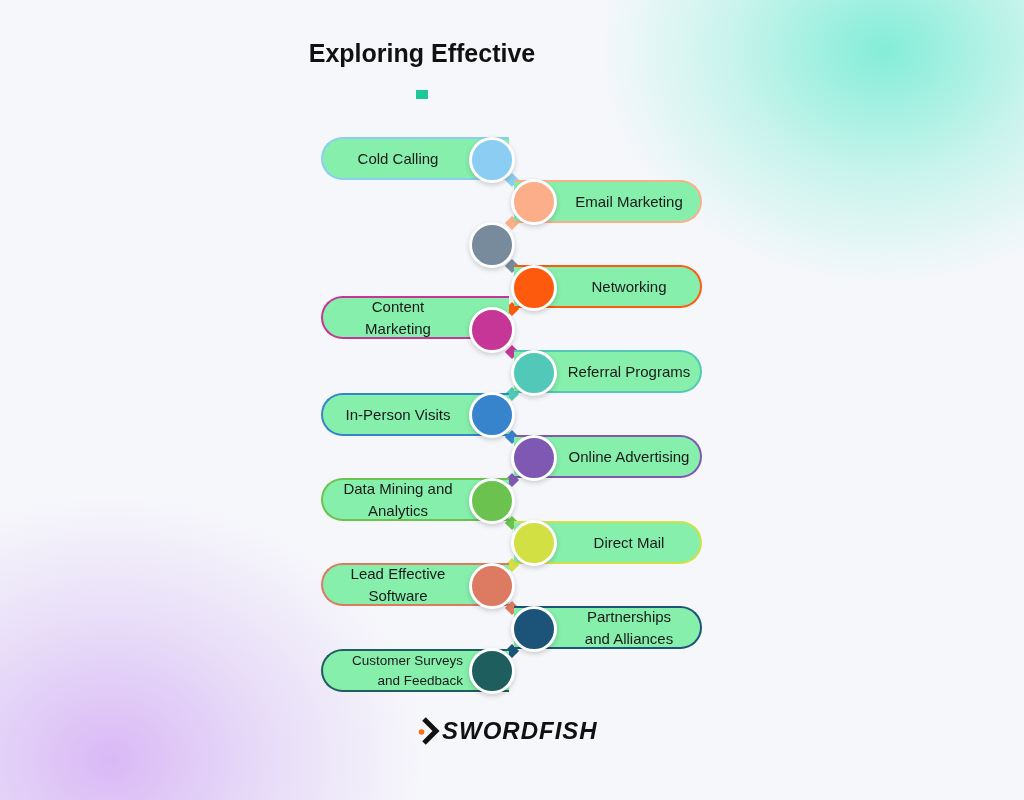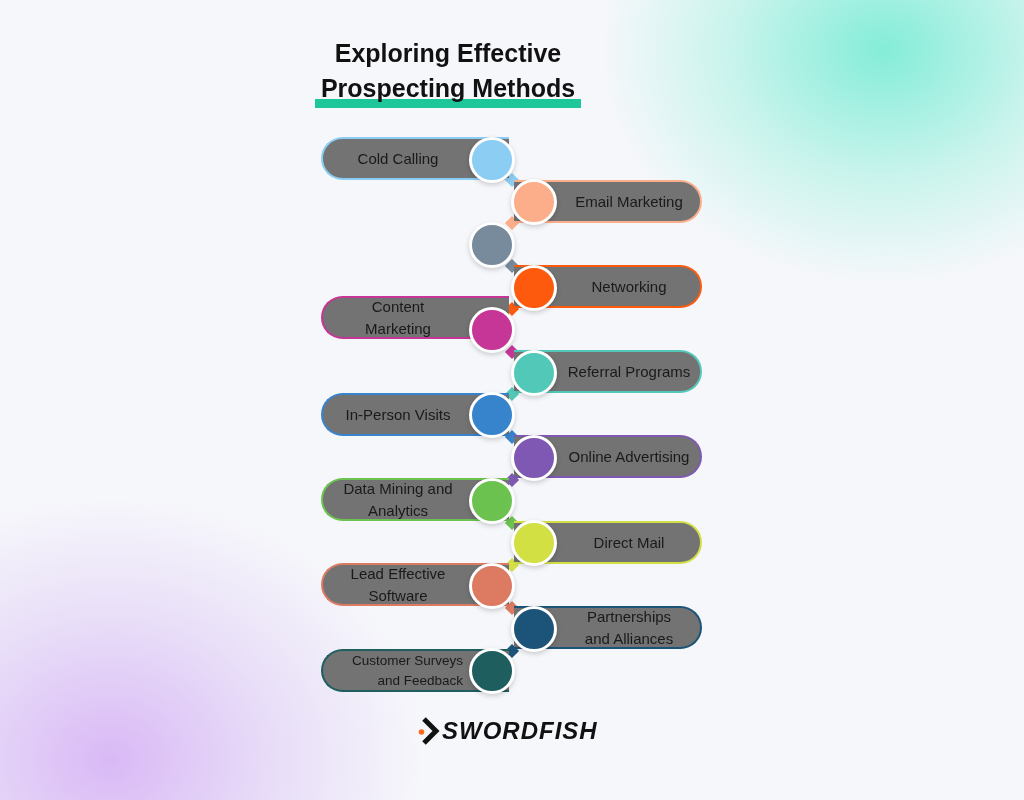--- a/index.html
+++ b/index.html
@@ -11,30 +11,30 @@
   .bg-teal {
     position:absolute; right:-140px; top:-180px; width:560px; height:460px;
     background:radial-gradient(ellipse at center, rgba(112,235,210,0.85) 0%, rgba(150,240,220,0.45) 40%, rgba(246,247,251,0) 72%);
   }
   .bg-purple {
     position:absolute; left:-200px; bottom:-220px; width:620px; height:520px;
     background:radial-gradient(ellipse at center, rgba(214,178,245,0.9) 0%, rgba(220,200,245,0.5) 40%, rgba(246,247,251,0) 72%);
   }
   .title {
     position:absolute; left:0; width:844px; top:36px; text-align:center;
-    font-weight:700; font-size:25px; color:#111; line-height:35px;margin-left:26px;
+    font-weight:700; font-size:25px; color:#111; line-height:35px;
   }
   .title .line2 { position:relative; display:inline-block; padding:0 6px; }
   .title .line2 .hl {
     position:absolute; left:0; right:0; bottom:-2px; height:9px; background:#1dc79a; z-index:-1;
   }
   .title .line2 span.txt { position:relative; z-index:1; }
   .diagram { position:absolute; left:0; top:0; width:1024px; height:800px; }
   .pill {
-    position:absolute; height:43px; width:188px; background:#737373;
+    position:absolute; height:43px; width:188px; background:#86efac;
     border:2px solid #ccc; box-sizing:border-box;
     display:flex; align-items:center; justify-content:center;
     font-size:15px; color:#1a1a1a; text-align:center; line-height:22px;
   }
   .pill.left { left:321px; border-radius:24px 0 0 24px; border-right:none; padding-right:36px; }
   .pill.right { left:514px; border-radius:0 24px 24px 0; border-left:none; padding-left:44px; }
   .pill.small { font-size:13.5px; line-height:20px;text-align:right; }
   .dot {
     position:absolute; width:40px; height:40px; border-radius:50%;
     border:3px solid #fff; box-shadow:0 2px 5px rgba(0,0,0,0.18);
@@ -51,21 +51,20 @@
 </head>
 <body>
 
 <div class="bg-teal"></div>
 <div class="bg-purple"></div>
 
 <div class="title">
   <div>Exploring Effective</div>
   <div class="line2">
     <div class="hl"></div>
-    <span class="txt">Prospecting Methods</span>
   </div>
 </div>
 
 <div class="diagram">
 
   <div class="link" style="left:507px;top:175px;background:#8ccdf3"></div>
   <div class="link" style="left:507px;top:218px;background:#fcae8a"></div>
   <div class="link" style="left:507px;top:261px;background:#788b9d"></div>
   <div class="link" style="left:507px;top:304px;background:#fd5a0e"></div>
   <div class="link" style="left:507px;top:347px;background:#c53696"></div>

